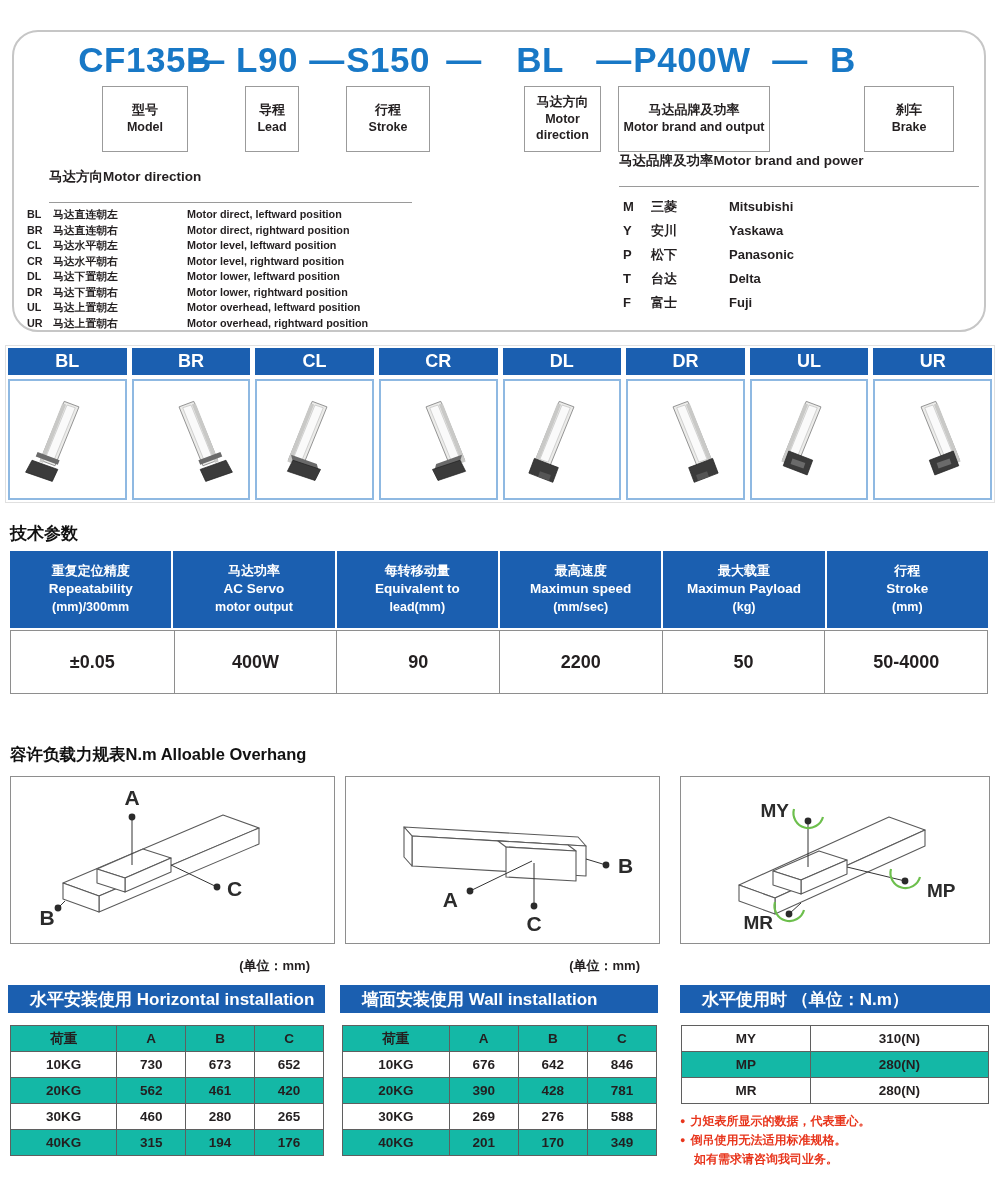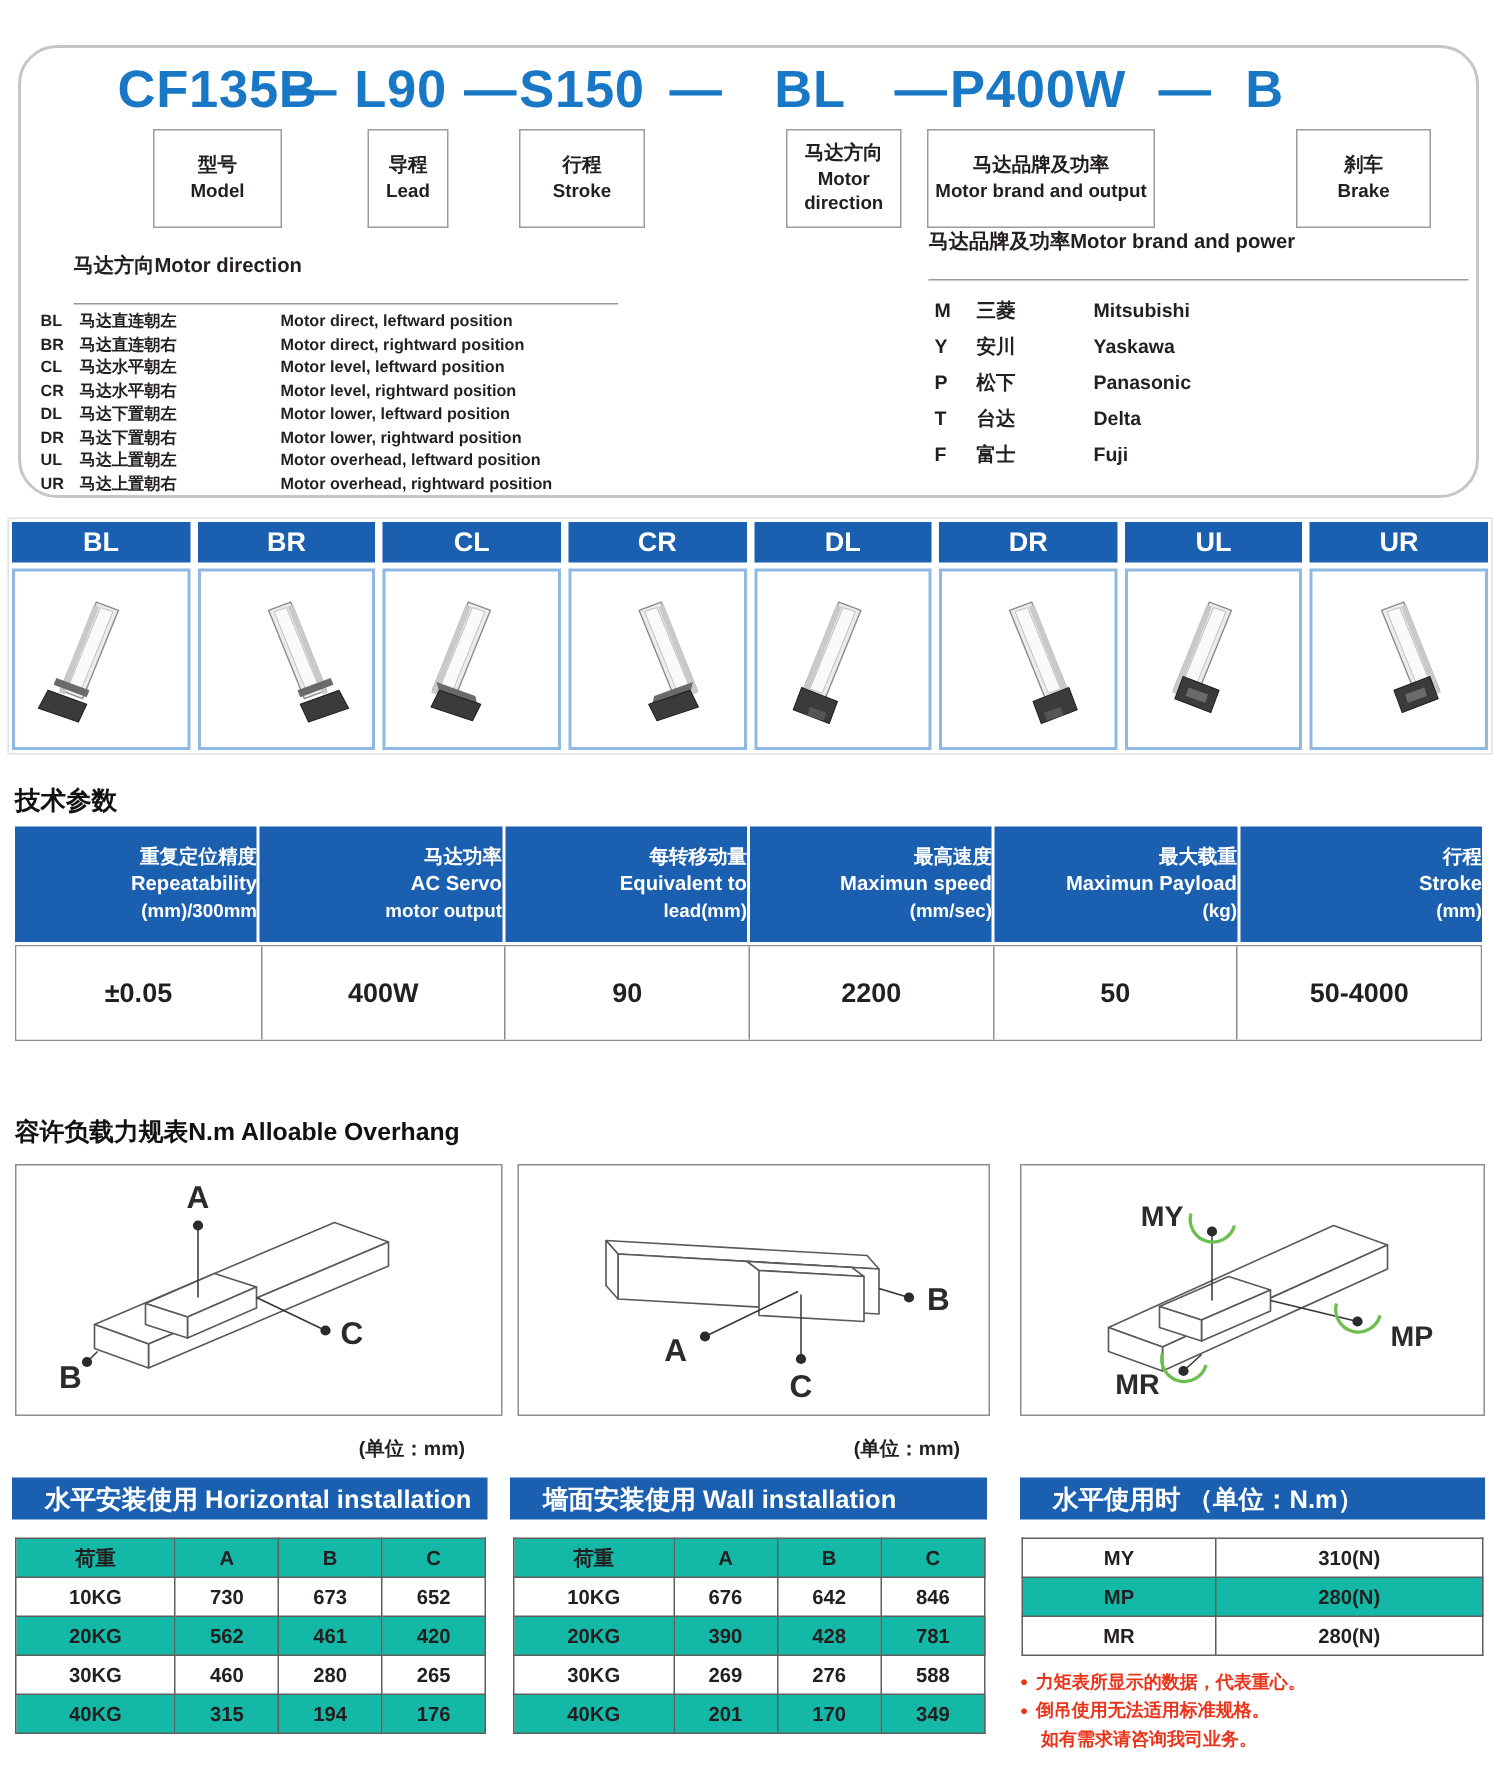--- a/index.html
+++ b/index.html
@@ -55,21 +55,21 @@
     display:flex; align-items:center; justify-content:center; }
   .strip-img svg { width:92px; height:92px; }
   .flip svg { transform:scaleX(-1); }
 
   
   .sec-title { font-weight:bold; color:#111; }
   .tech-title { left:10px; top:522px; font-size:17px; }
   .tech-table { left:10px; top:551px; width:978px; }
   .tech-head { display:grid; grid-template-columns:repeat(6,1fr); gap:2px; }
   .tech-head .th { background:#1b5fb0; color:#fff; height:77px;
-    display:flex; flex-direction:column; align-items:flex-end; justify-content:center;
+    display:flex; flex-direction:column; align-items:center; justify-content:center;
     text-align:center; line-height:1.4; }
   .th .zh { font-size:13px; font-weight:bold; }
   .th .en { font-size:13.5px; font-weight:bold; }
   .th .un { font-size:12.5px; font-weight:bold; }
   .tech-vals { margin-top:2px; display:grid; grid-template-columns:repeat(6,1fr);
     border:1px solid #8e8e8e; }
   .tech-vals .td { height:62px; display:flex; align-items:center; justify-content:center;
     font-size:18px; font-weight:bold; border-left:1px solid #8e8e8e; background:#fff; }
   .tech-vals .td:first-child { border-left:none; }
 

